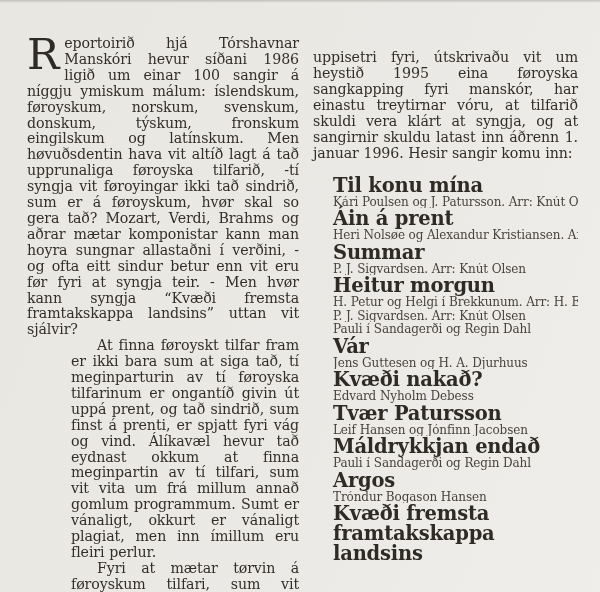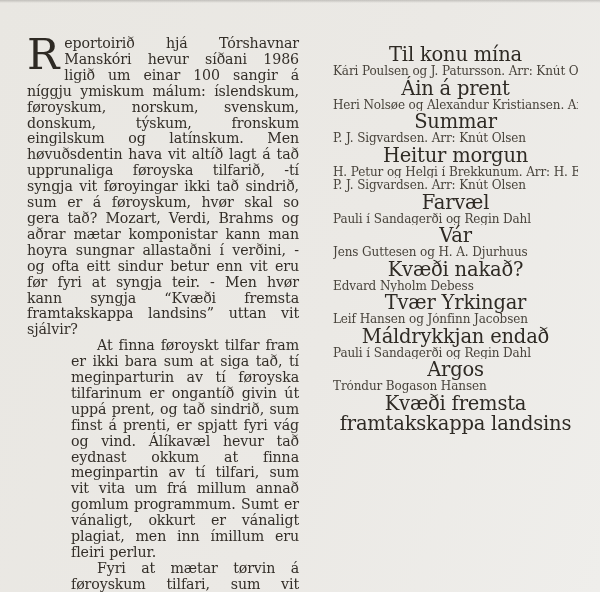--- a/index.html
+++ b/index.html
@@ -56,24 +56,23 @@
 
   .song-list {
     list-style: none;
     margin: 9px 0 0 0;
     padding: 0 0 0 20px;
   }
   .song-item { margin: 0 0 1px 0; }
   .song-title {
     font-size: 19.5px;
     line-height: 20px;
-    font-weight: normal;
+    font-weight: bold;
     color: #2e2a24;
     letter-spacing: -0.2px;
-    text-align: center;
   }
   .song-credit {
     font-size: 12px;
     line-height: 12.5px;
     letter-spacing: -0.1px;
     color: #48433b;
     white-space: nowrap;
     overflow: hidden;
   }
 </style>
@@ -83,20 +82,21 @@
 <div class="page">
   <div class="columns">
 
     <div class="col-left body-text">
       <p><span class="drop-cap">R</span><span>eportoirið hjá Tórshavnar Manskóri hevur síðani 1986 ligið um einar 100 sangir á níggju ymiskum málum: íslendskum, føroyskum, norskum, svenskum, donskum, týskum, fronskum eingilskum og latínskum. Men høvuðsdentin hava vit altíð lagt á tað upprunaliga føroyska tilfarið, -tí syngja vit føroyingar ikki tað sindrið, sum er á føroyskum, hvør skal so gera tað? Mozart, Verdi, Brahms og aðrar mætar komponistar kann man hoyra sungnar allastaðni í verðini, - og ofta eitt sindur betur enn vit eru før fyri at syngja teir. - Men hvør kann syngja “Kvæði fremsta framtakskappa landsins” uttan vit sjálvir?</span></p>
       <p class="indented">At finna føroyskt tilfar fram er ikki bara sum at siga tað, tí meginparturin av tí føroyska tilfarinum er ongantíð givin út uppá prent, og tað sindrið, sum finst á prenti, er spjatt fyri vág og vind. Álíkavæl hevur tað eydnast okkum at finna meginpartin av tí tilfari, sum vit vita um frá millum annað gomlum programmum. Sumt er vánaligt, okkurt er vánaligt plagiat, men inn ímillum eru fleiri perlur.</p>
       <p class="indented">Fyri at mætar tørvin á føroyskum tilfari, sum vit nærum vóru í</p>
     </div>
 
     <div class="col-right">
+      <p class="body-text">uppisetri fyri, útskrivaðu vit um heystið 1995 eina føroyska sangkapping fyri manskór, har einastu treytirnar vóru, at tilfarið skuldi vera klárt at syngja, og at sangirnir skuldu latast inn áðrenn 1. januar 1996. Hesir sangir komu inn:</p>
       <ul class="song-list">
   <li class="song-item">
     <div class="song-title">Til konu mína</div>
     <div class="song-credit">Kári Poulsen og J. Patursson. Arr: Knút Olsen</div>
   </li>
 
   <li class="song-item">
     <div class="song-title">Áin á prent</div>
     <div class="song-credit">Heri Nolsøe og Alexandur Kristiansen. Arr: Bjarni Restorff</div>
   </li>
@@ -109,36 +109,35 @@
   <li class="song-item">
     <div class="song-title">Heitur morgun</div>
     <div class="song-credit">H. Petur og Helgi í Brekkunum. Arr: H. Erland í Brekkunum</div>
   </li>
 
   <li class="song-item">
     <div class="song-credit">P. J. Sigvardsen. Arr: Knút Olsen</div>
   </li>
 
   <li class="song-item">
-    <div class="song-title">Farvæl</div>
     <div class="song-credit">Pauli í Sandagerði og Regin Dahl</div>
   </li>
 
   <li class="song-item">
     <div class="song-title">Vár</div>
     <div class="song-credit">Jens Guttesen og H. A. Djurhuus</div>
   </li>
 
   <li class="song-item">
     <div class="song-title">Kvæði nakað?</div>
     <div class="song-credit">Edvard Nyholm Debess</div>
   </li>
 
   <li class="song-item">
-    <div class="song-title">Tvær Yrkingar</div>
+    <div class="song-title">Tvær Patursson</div>
     <div class="song-credit">Leif Hansen og Jónfinn Jacobsen</div>
   </li>
 
   <li class="song-item">
     <div class="song-title">Máldrykkjan endað</div>
     <div class="song-credit">Pauli í Sandagerði og Regin Dahl</div>
   </li>
 
   <li class="song-item">
     <div class="song-title">Argos</div>

